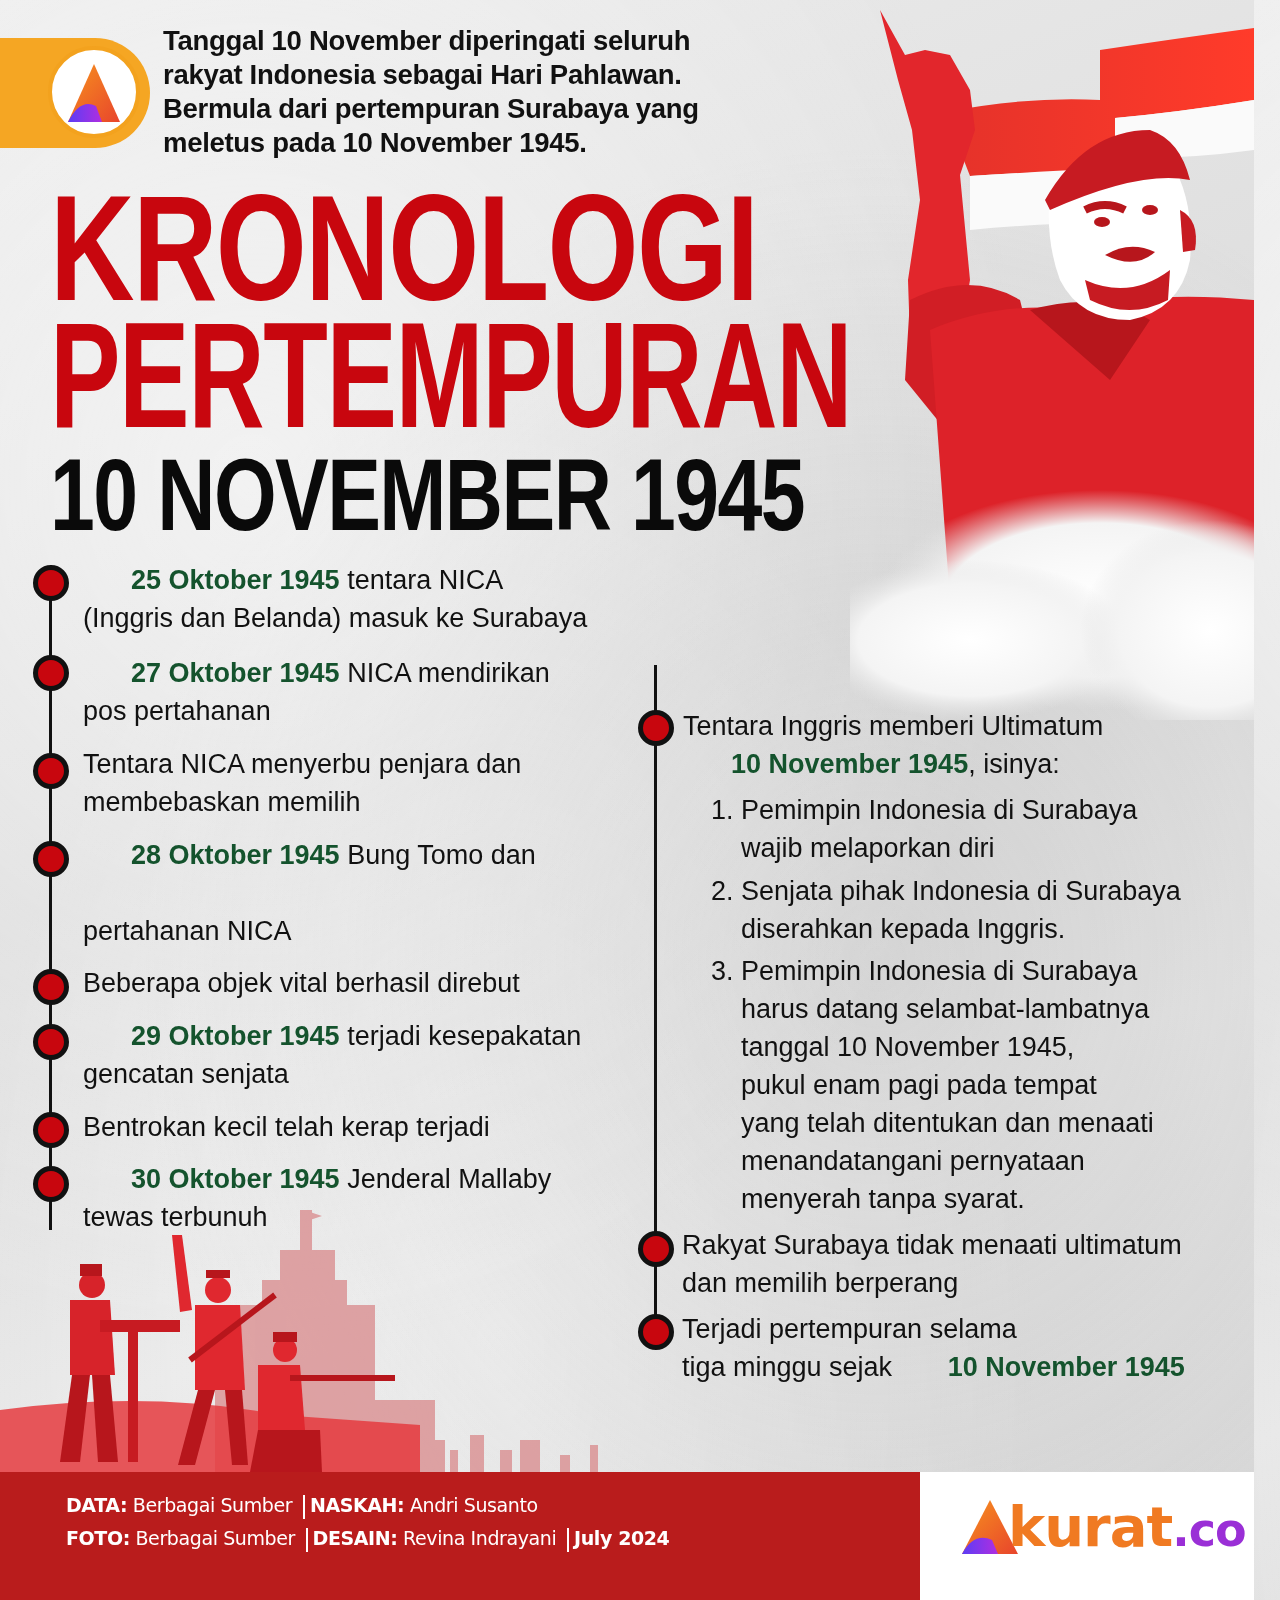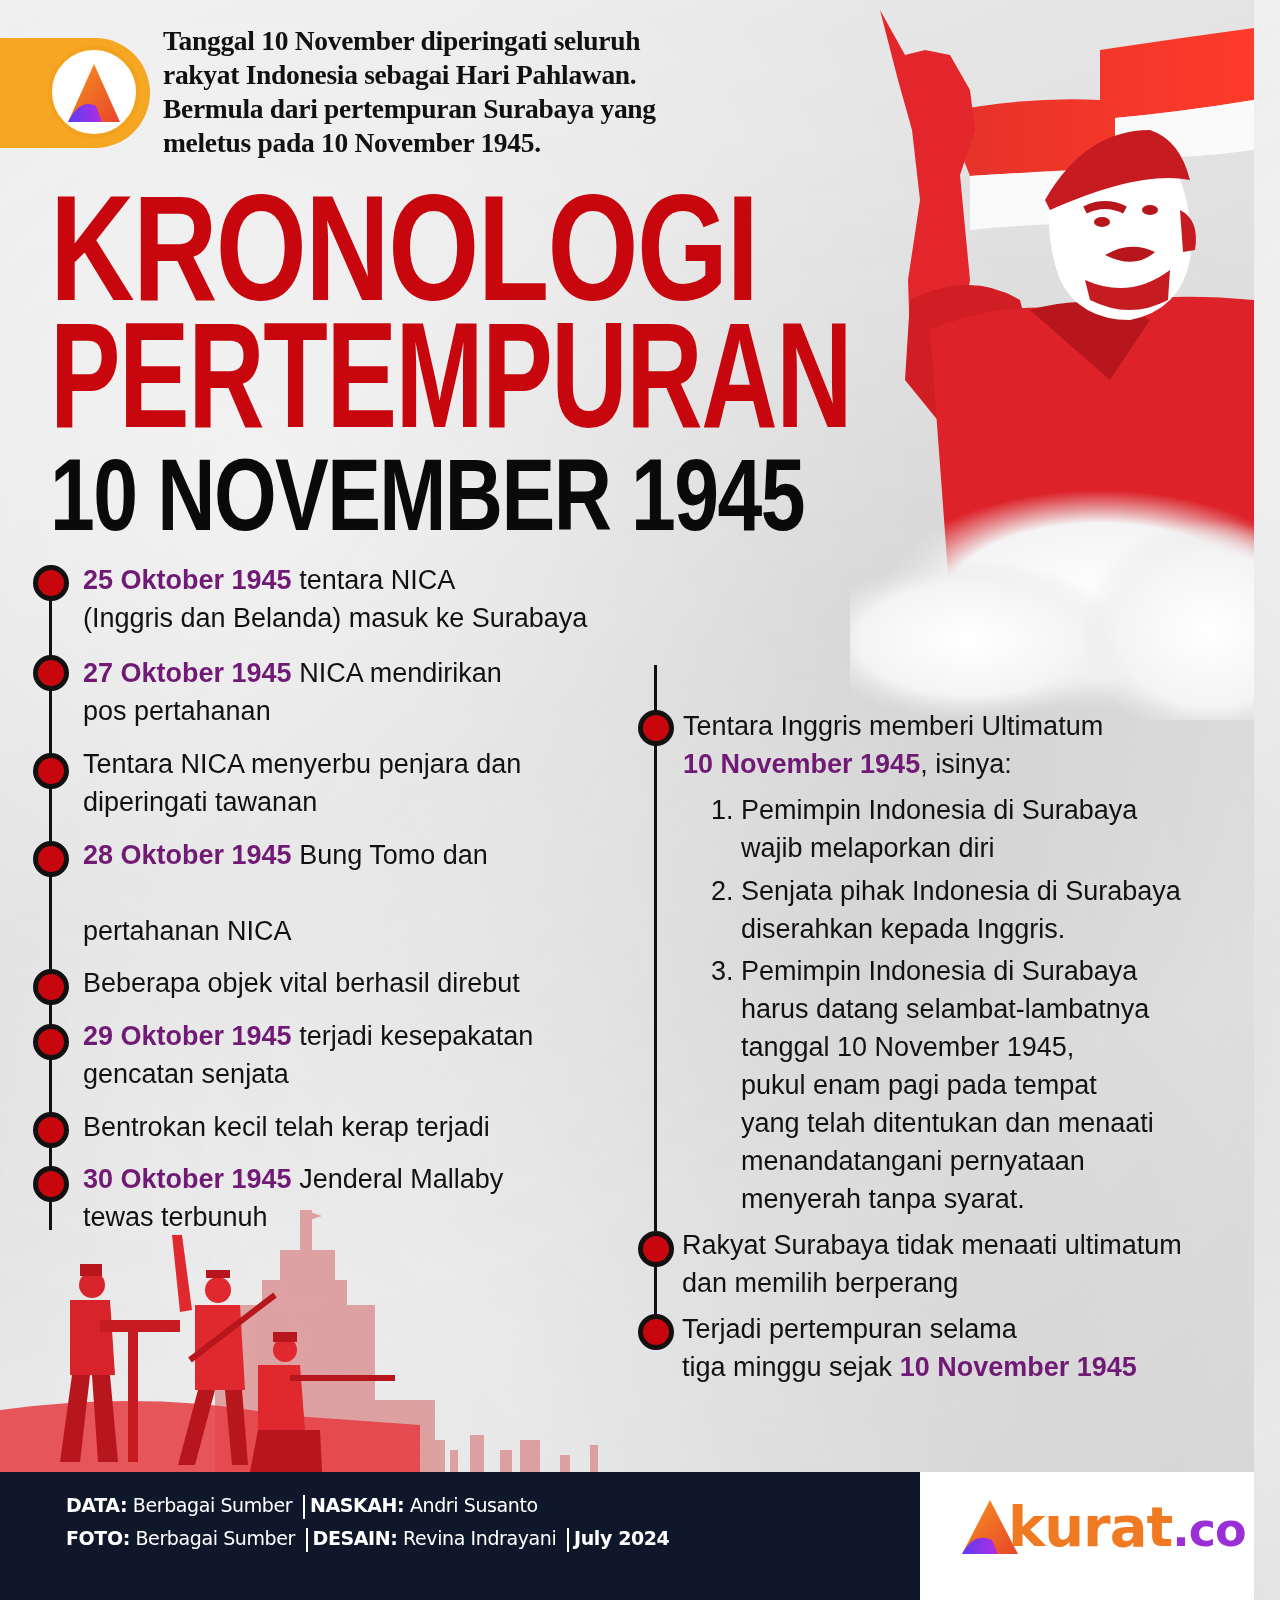--- a/index.html
+++ b/index.html
@@ -23,21 +23,21 @@
     background: #f5a623; border-radius: 0 60px 60px 0;
   }
   .badge-circle {
     position: absolute; left: 48px; top: 46px; width: 92px; height: 92px;
     border-radius: 50%; background: #fff; border: 4px solid #f3a21e;
   }
   .badge-circle svg { position: absolute; left: 14px; top: 12px; }
 
   .intro {
     position: absolute; left: 163px; top: 24px; width: 680px;
-    font-family: Liberation Serif, serif; font-weight: bold;
+    font-family: Liberation Sans, sans-serif; font-weight: bold;
     font-size: 27.5px; line-height: 34px; color: #111; letter-spacing: -0.3px;
   }
 
   
   .title-line {
     position: absolute; left: 50px;
     font-family: "Liberation Sans", sans-serif; font-weight: bold;
     transform-origin: left top; letter-spacing: -2px;
   }
   .t1 { top: 178px; color: #c8060e; font-size: 150px; line-height: 140px; transform: scaleX(0.78); }
@@ -50,32 +50,32 @@
   
   .timeline-line { position: absolute; width: 3px; background: #111; }
   .dot {
     position: absolute; width: 36px; height: 36px; border-radius: 50%;
     background: #c8060e; border: 5px solid #111;
   }
   .item {
     position: absolute; font-family: "Liberation Sans", sans-serif;
     font-size: 27px; line-height: 38px; color: #111;
   }
-  .date { color: #701a75; font-weight: bold; }
+  .date { color: #14532d; font-weight: bold; margin-left: 48px; }
   .sub {
     position: absolute; font-size: 27px; line-height: 38px; color: #111;
     font-family: "Liberation Sans", sans-serif;
   }
   .sub .num { display: inline-block; width: 30px; }
 
   
   .battle { position: absolute; left: 0; top: 1200px; width: 700px; height: 272px; }
 
   
-  .footer { position: absolute; left: 0; top: 1472px; width: 920px; height: 128px; background: #0f172a; }
+  .footer { position: absolute; left: 0; top: 1472px; width: 920px; height: 128px; background: #b91c1c; }
   .credit {
     position: absolute; left: 66px; color: #fff;
     font-family: "DejaVu Sans", sans-serif; font-size: 19px; letter-spacing: -0.4px;
   }
   .credit b { font-weight: bold; }
   .credit .sep { display: inline-block; width: 2px; height: 24px; background: #fff; vertical-align: middle; margin: 0 5px; }
   .logo-box { position: absolute; left: 920px; top: 1472px; width: 334px; height: 128px; background: #fff; padding-left: 44px; }
   .logo-text {
     position: absolute; left: 88px; top: 22px; font-family: "DejaVu Sans", sans-serif;
     font-weight: bold; font-size: 56px; letter-spacing: -1px;
@@ -165,21 +165,21 @@
 
 <div class="dot" style="left:33px; top:655px;"></div>
 <div class="item" style="left:83px; top:654px;">
   <span class="date">27 Oktober 1945</span><span> NICA mendirikan</span><br>
   <span>pos pertahanan</span>
 </div>
 
 <div class="dot" style="left:33px; top:753px;"></div>
 <div class="item" style="left:83px; top:745px;">
   <span>Tentara NICA menyerbu penjara dan</span><br>
-  <span>diperingati tawanan</span>
+  <span>membebaskan memilih</span>
 </div>
 
 <div class="dot" style="left:33px; top:841px;"></div>
 <div class="item" style="left:83px; top:836px;">
   <span class="date">28 Oktober 1945</span><span> Bung Tomo dan</span><br>
   <br>
   <span>pertahanan NICA</span>
 </div>
 
 <div class="dot" style="left:33px; top:969px;"></div>

